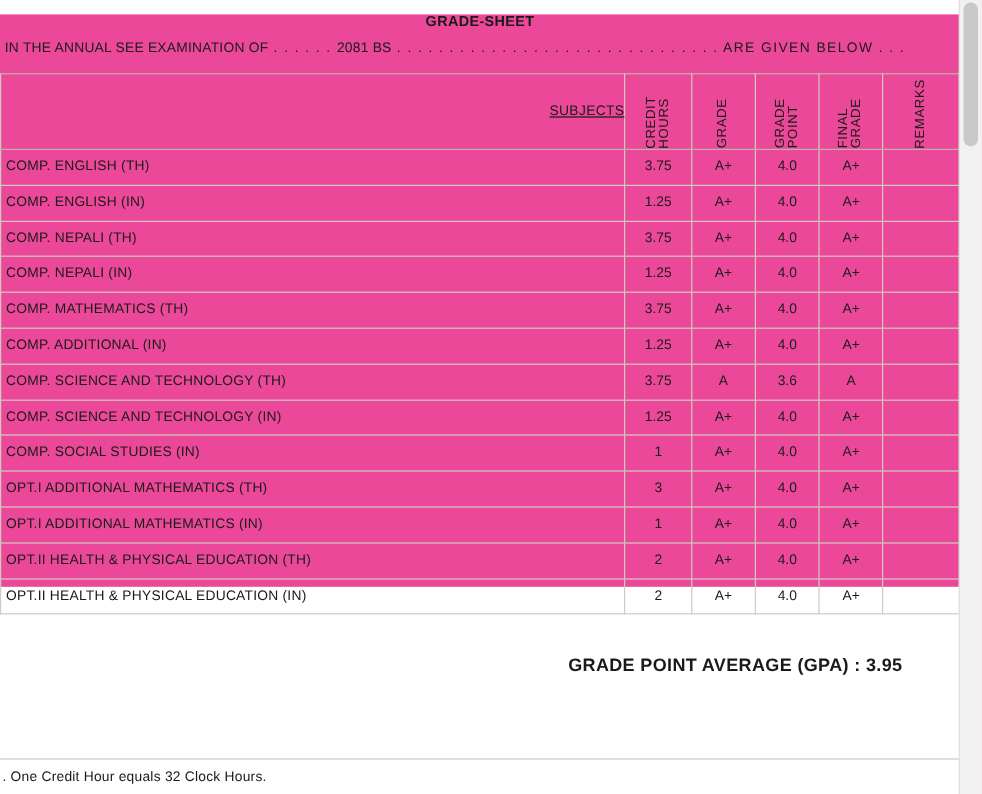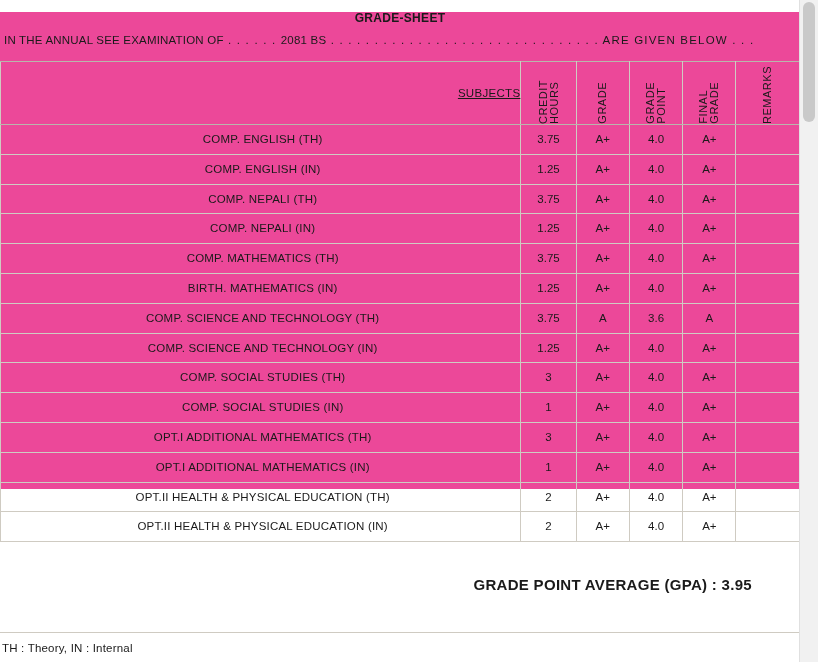--- a/index.html
+++ b/index.html
@@ -110,21 +110,21 @@
     display: flex;
     align-items: flex-end;
     justify-content: center;
     height: 60px;
   }
   table.grades tbody td {
     height: 28.8px;
     line-height: 28.8px;
   }
   td.subject {
-    text-align: center;
+    text-align: left;
     padding-left: 4px !important;
     letter-spacing: 0.2px;
   }
   td.center {
     text-align: center;
   }
   .col-subjects { width: 508px; }
   .col-credit { width: 54px; }
   .col-grade { width: 52px; }
   .col-gp { width: 52px; }
@@ -244,21 +244,21 @@
         </tr>
         <tr>
           <td class="subject">COMP. MATHEMATICS (TH)</td>
           <td class="center">3.75</td>
           <td class="center">A+</td>
           <td class="center">4.0</td>
           <td class="center">A+</td>
           <td class="center"></td>
         </tr>
         <tr>
-          <td class="subject">BIRTH. MATHEMATICS (IN)</td>
+          <td class="subject">COMP. ADDITIONAL (IN)</td>
           <td class="center">1.25</td>
           <td class="center">A+</td>
           <td class="center">4.0</td>
           <td class="center">A+</td>
           <td class="center"></td>
         </tr>
         <tr>
           <td class="subject">COMP. SCIENCE AND TECHNOLOGY (TH)</td>
           <td class="center">3.75</td>
           <td class="center">A</td>
@@ -268,28 +268,20 @@
         </tr>
         <tr>
           <td class="subject">COMP. SCIENCE AND TECHNOLOGY (IN)</td>
           <td class="center">1.25</td>
           <td class="center">A+</td>
           <td class="center">4.0</td>
           <td class="center">A+</td>
           <td class="center"></td>
         </tr>
         <tr>
-          <td class="subject">COMP. SOCIAL STUDIES (TH)</td>
-          <td class="center">3</td>
-          <td class="center">A+</td>
-          <td class="center">4.0</td>
-          <td class="center">A+</td>
-          <td class="center"></td>
-        </tr>
-        <tr>
           <td class="subject">COMP. SOCIAL STUDIES (IN)</td>
           <td class="center">1</td>
           <td class="center">A+</td>
           <td class="center">4.0</td>
           <td class="center">A+</td>
           <td class="center"></td>
         </tr>
         <tr>
           <td class="subject">OPT.I ADDITIONAL MATHEMATICS (TH)</td>
           <td class="center">3</td>
@@ -321,20 +313,21 @@
           <td class="center">4.0</td>
           <td class="center">A+</td>
           <td class="center"></td>
         </tr>
       </tbody>
   </table>
 
   <div class="gpa-row">GRADE POINT AVERAGE (GPA) : 3.95</div>
 
   <div class="footnotes">
+    <div class="footnote">. One Credit Hour equals 32 Clock Hours.</div>
     <div class="footnote">TH : Theory, IN : Internal</div>
   </div>
 
 </div>
 
 <div class="scrollbar-track">
   <div class="scrollbar-thumb"></div>
 </div>
 
 </body></html>

